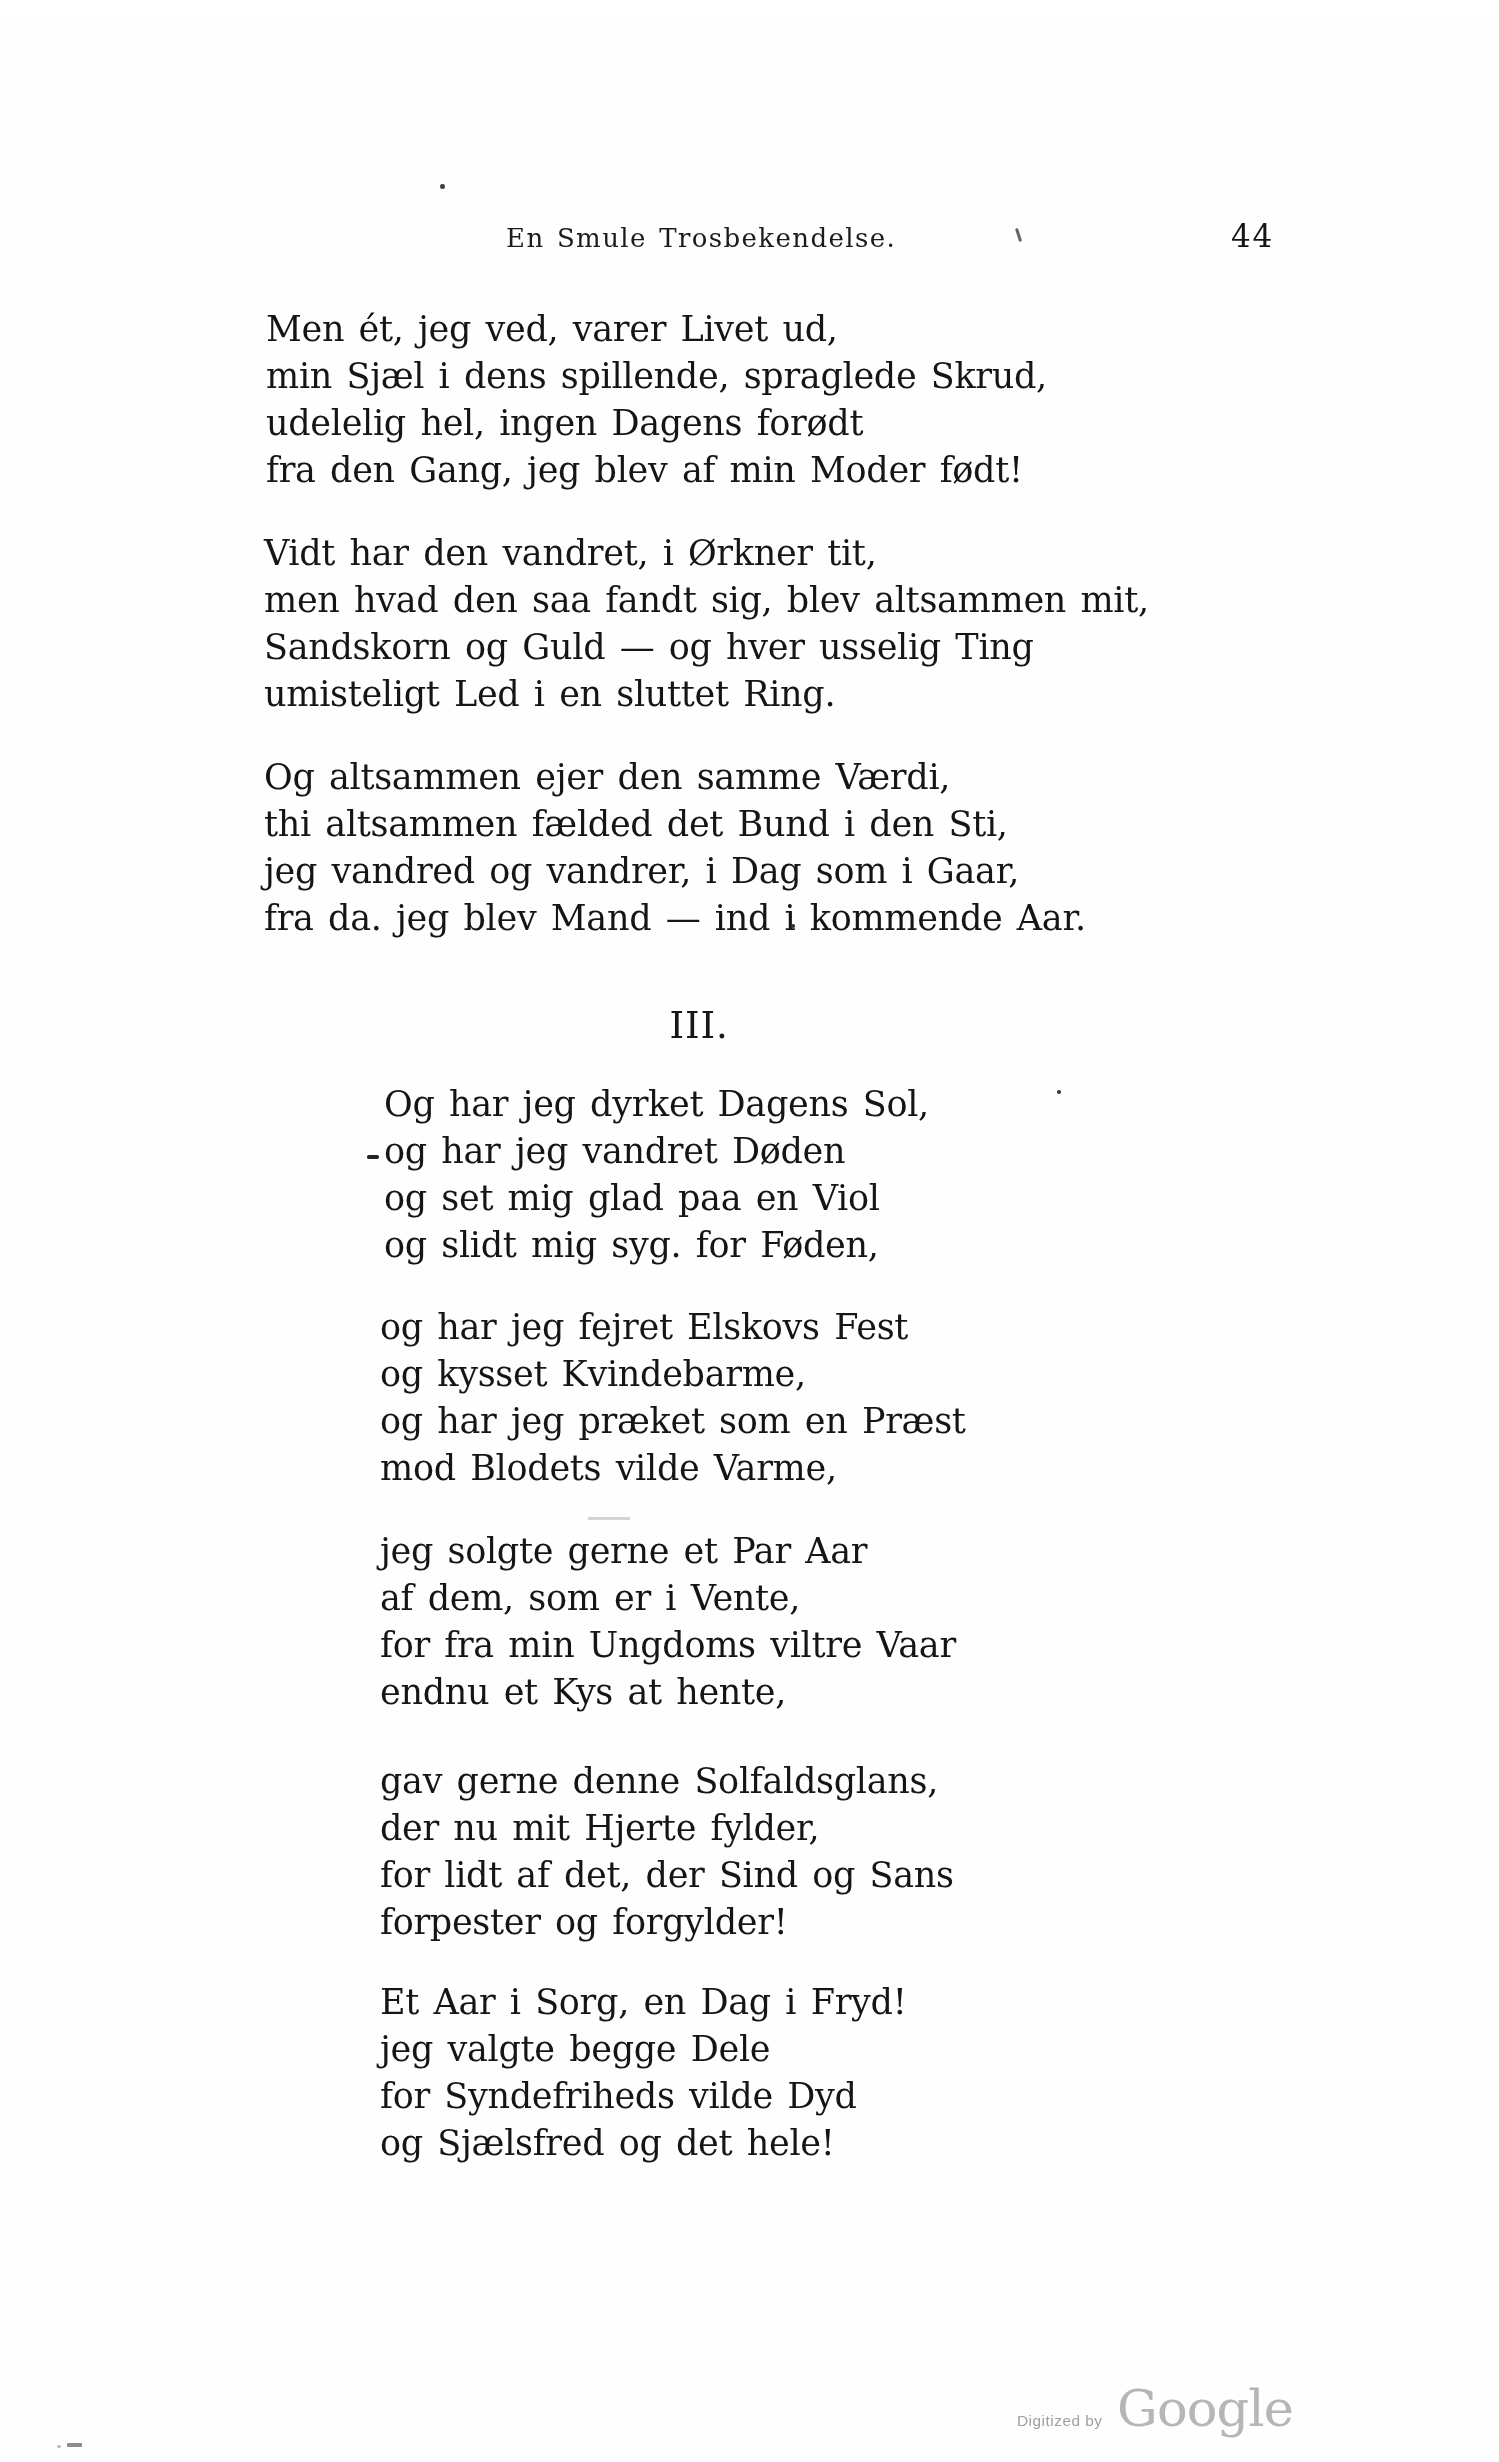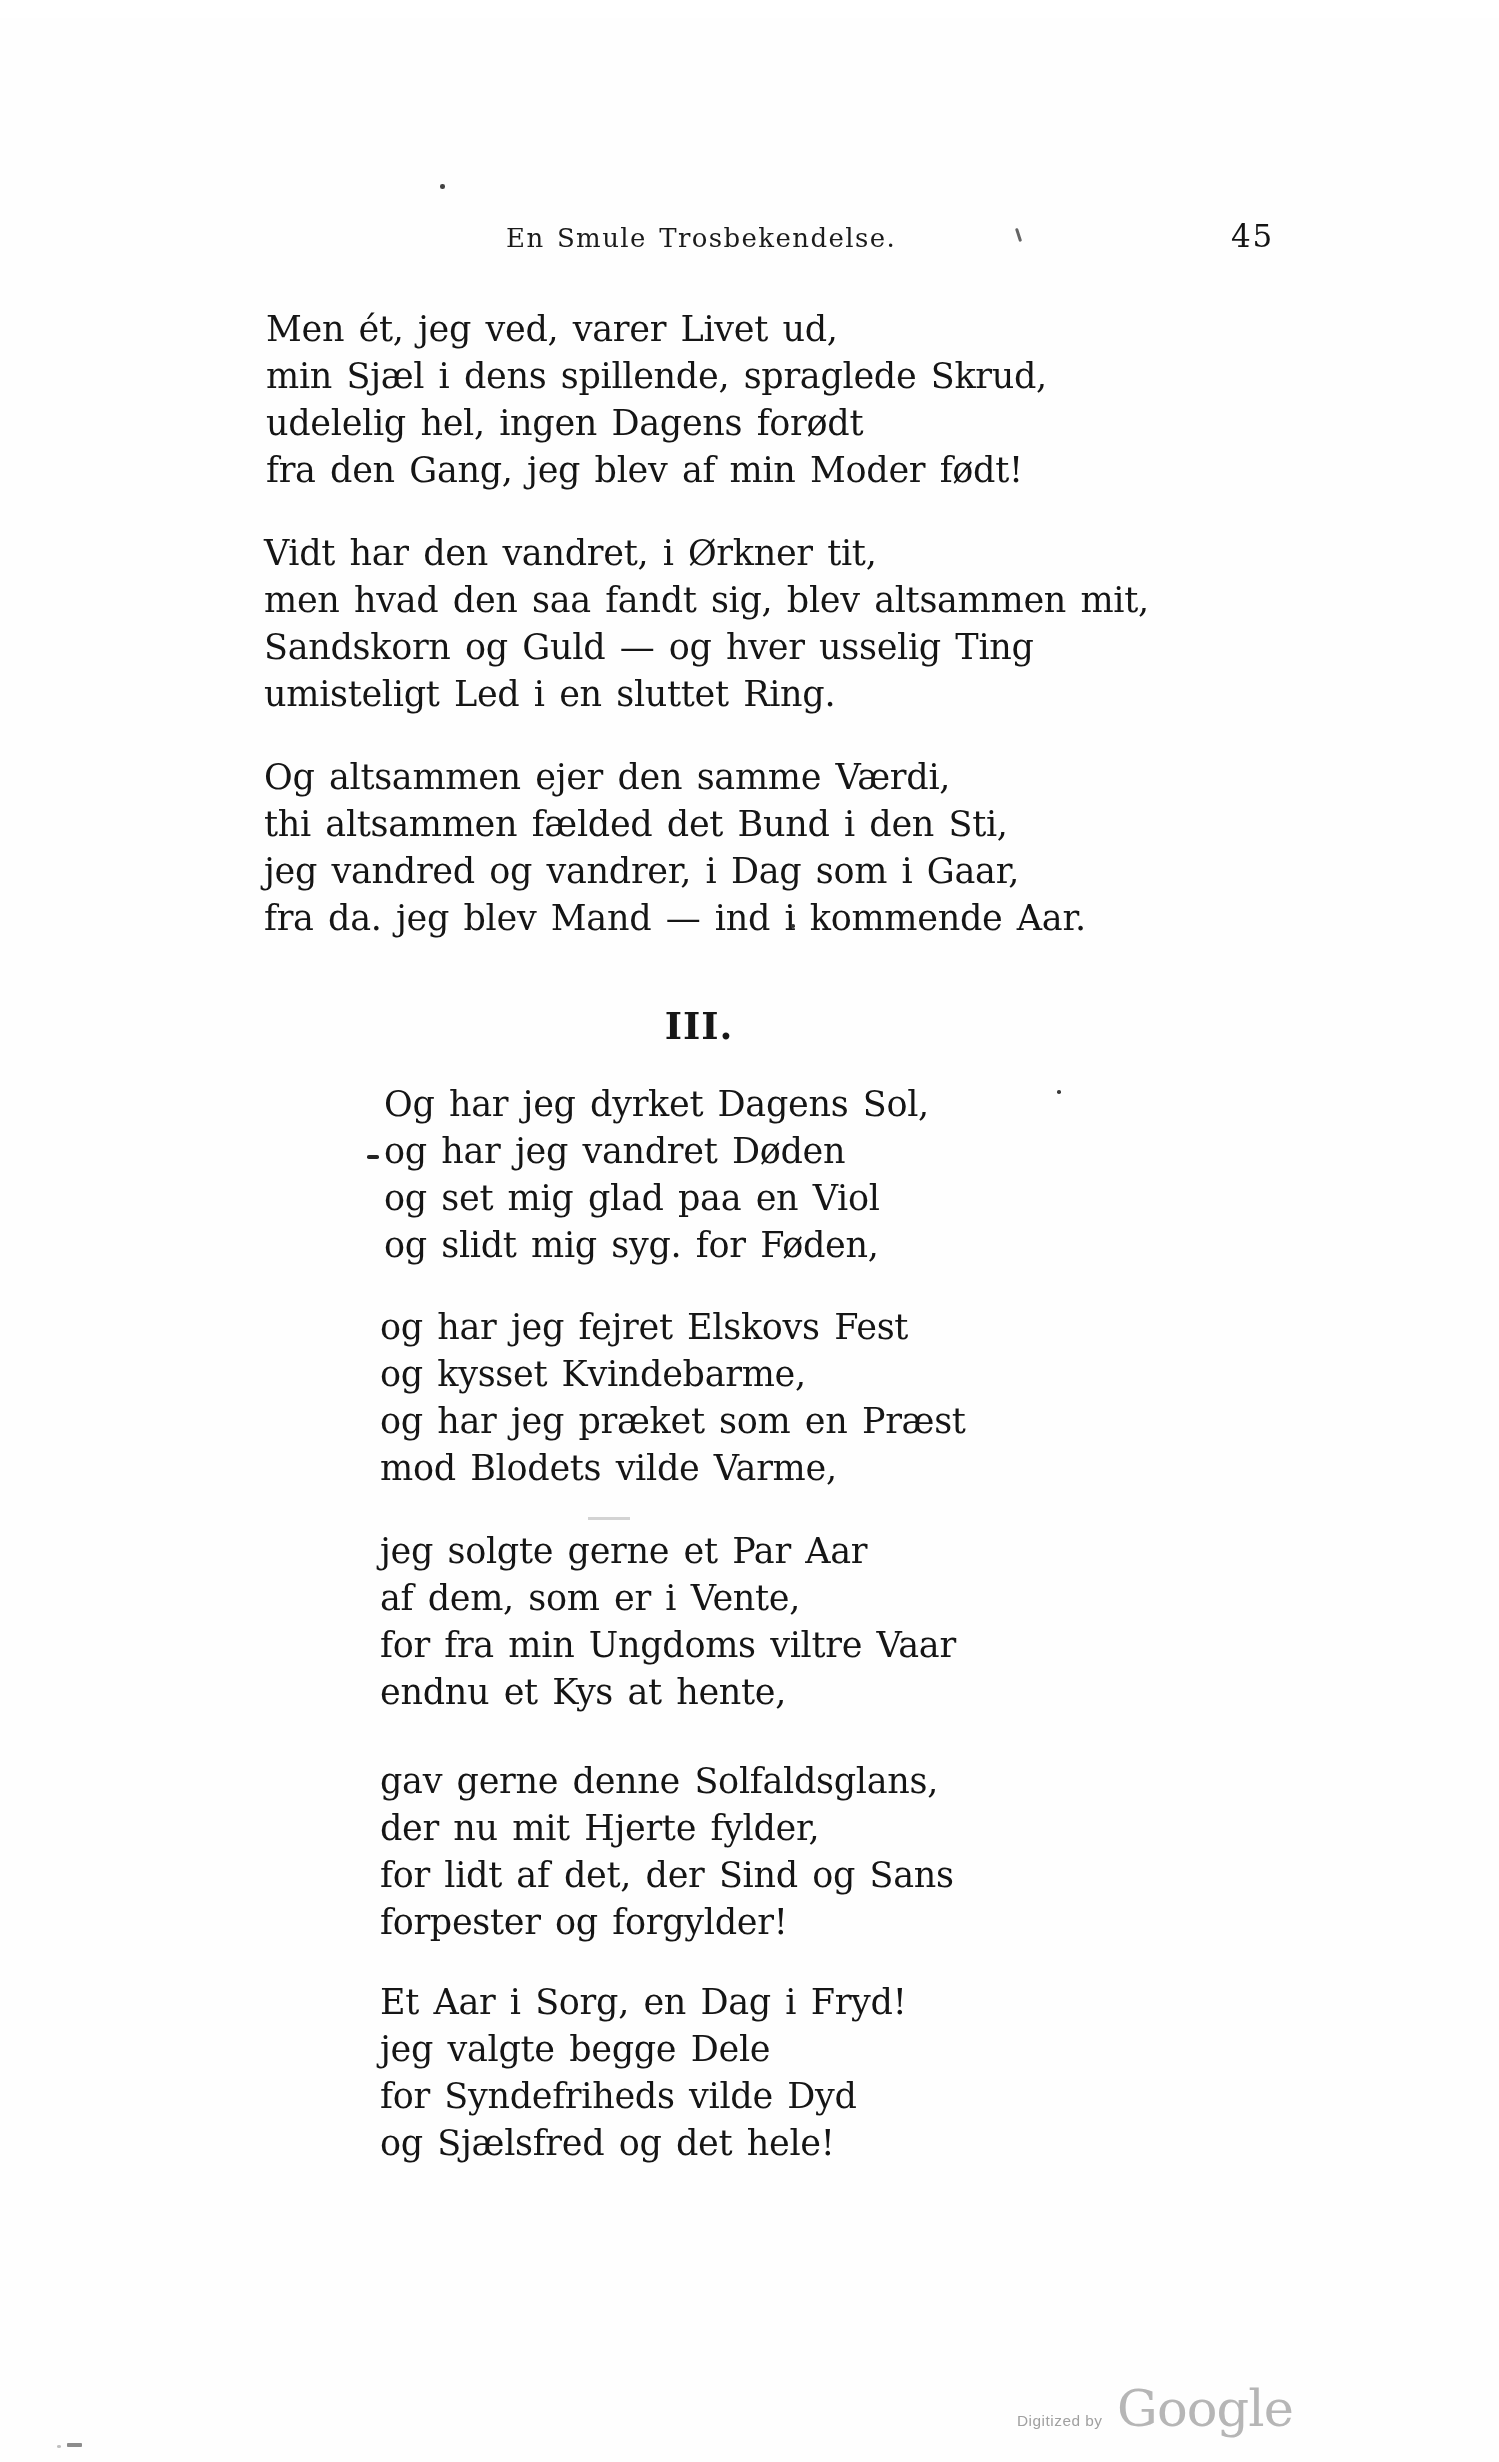--- a/index.html
+++ b/index.html
@@ -56,21 +56,21 @@
   .s6 { left: 380px; top: 1510px; }
   .s7 { left: 380px; top: 1740px; }
   .s8 { left: 380px; top: 1961px; }
   .section-heading {
     position: absolute;
     left: 581px;
     top: 986px;
     width: 236px;
     text-align: center;
     font-size: 37px;
-    font-weight: bold;
+    font-weight: normal;
     letter-spacing: 0.9px;
     color: #171717;
   }
   .watermark {
     position: absolute;
     left: 1017px;
     top: 2365px;
     display: flex;
     align-items: baseline;
     gap: 14.5px;
@@ -101,21 +101,21 @@
   .faint-rule { left: 588px; top: 1499px; width: 42px; height: 2.7px; background: #c8c8c8; opacity: .8; }
   .gray-dash { left: 67px; top: 2425px; width: 14.5px; height: 3.6px; background: #8c8c8c; border-radius: 0.9px; }
   .gray-speck { left: 57px; top: 2427px; width: 3.6px; height: 2.7px; background: #c0c0c0; border-radius: 50%; }
 </style>
 </head>
 <body>
 
 <div class="page">
 
   <div class="header-title">En Smule Trosbekendelse.</div>
-  <div class="page-number">45</div>
+  <div class="page-number">44</div>
 
   <div class="stanza s1">
     <div class="line">Men ét, jeg ved, varer Livet ud,</div>
     <div class="line">min Sjæl i dens spillende, spraglede Skrud,</div>
     <div class="line">udelelig hel, ingen Dagens forødt</div>
     <div class="line">fra den Gang, jeg blev af min Moder født!</div>
   </div>
 
   <div class="stanza s2">
     <div class="line">Vidt har den vandret, i Ørkner tit,</div>

